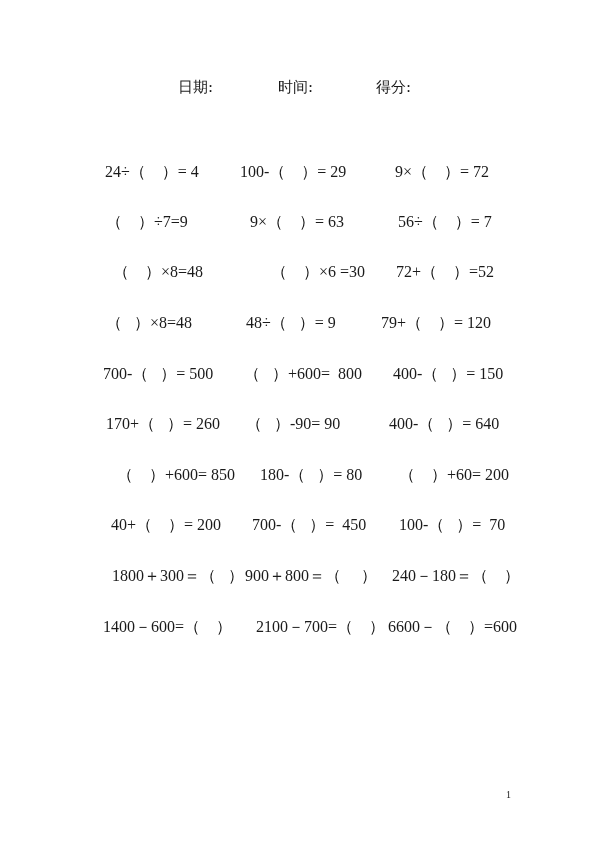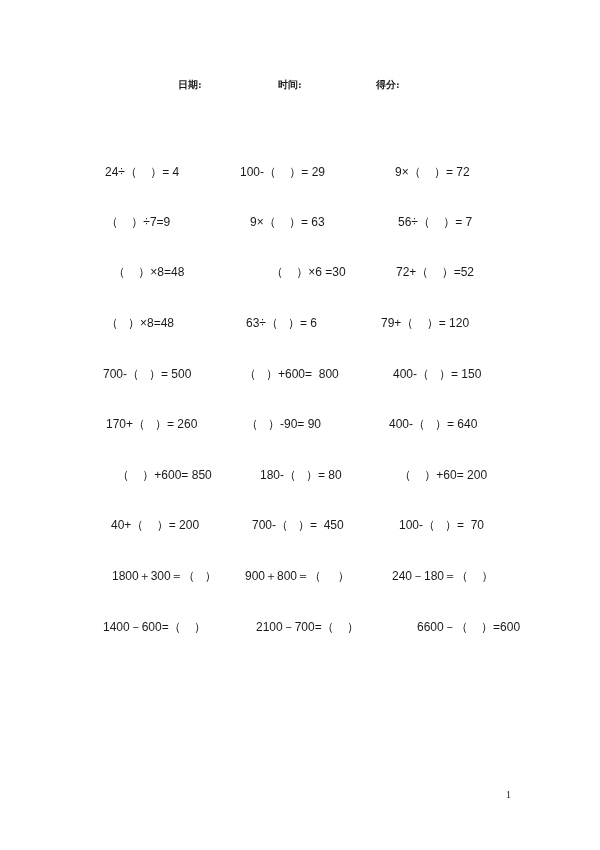--- a/index.html
+++ b/index.html
@@ -14,34 +14,33 @@
       overflow: hidden;
       font-family: "DejaVu Serif", "Liberation Serif", serif;
       color: #1a1a1a;
     }
     .header {
       position: absolute;
       top: 78px;
       left: 0;
       width: 600px;
       height: 24px;
-      font-size: 10px;
-      font-weight: bold;
+      font-size: 15px;
     }
     .header span {
       position: absolute;
       top: 0;
       white-space: nowrap;
     }
     .problem {
       position: absolute;
-      font-size: 12px;
+      font-size: 16px;
       white-space: pre;
       line-height: 18px;
-      font-family: Liberation Sans, sans-serif;
+      font-family: Liberation Serif, serif;
     }
     .page-number {
       position: absolute;
       top: 789px;
       left: 506px;
       font-size: 10px;
       font-family: "Liberation Serif", serif;
     }
   </style>
 </head>
@@ -61,21 +60,21 @@
 
   <div class="problem" style="top:213px;left:106px">（    ）÷7=9</div>
   <div class="problem" style="top:213px;left:250px">9×（    ）= 63</div>
   <div class="problem" style="top:213px;left:398px">56÷（    ）= 7</div>
 
   <div class="problem" style="top:263px;left:113px">（    ）×8=48</div>
   <div class="problem" style="top:263px;left:271px">（    ）×6 =30</div>
   <div class="problem" style="top:263px;left:396px">72+（    ）=52</div>
 
   <div class="problem" style="top:314px;left:106px">（   ）×8=48</div>
-  <div class="problem" style="top:314px;left:246px">63÷（   ）= 6</div>
+  <div class="problem" style="top:314px;left:246px">48÷（   ）= 9</div>
   <div class="problem" style="top:314px;left:381px">79+（    ）= 120</div>
 
   <div class="problem" style="top:365px;left:103px">700-（   ）= 500</div>
   <div class="problem" style="top:365px;left:244px">（   ）+600=  800</div>
   <div class="problem" style="top:365px;left:393px">400-（   ）= 150</div>
 
   <div class="problem" style="top:415px;left:106px">170+（   ）= 260</div>
   <div class="problem" style="top:415px;left:246px">（   ）-90= 90</div>
   <div class="problem" style="top:415px;left:389px">400-（   ）= 640</div>
 
@@ -86,16 +85,16 @@
   <div class="problem" style="top:516px;left:111px">40+（    ）= 200</div>
   <div class="problem" style="top:516px;left:252px">700-（   ）=  450</div>
   <div class="problem" style="top:516px;left:399px">100-（   ）=  70</div>
 
   <div class="problem" style="top:567px;left:112px">1800＋300＝（   ）</div>
   <div class="problem" style="top:567px;left:245px">900＋800＝（     ）</div>
   <div class="problem" style="top:567px;left:392px">240－180＝（    ）</div>
 
   <div class="problem" style="top:618px;left:103px">1400－600=（    ）</div>
   <div class="problem" style="top:618px;left:256px">2100－700=（    ）</div>
-  <div class="problem" style="top:618px;left:417px">6600－（    ）=600</div>
+  <div class="problem" style="top:618px;left:388px">6600－（    ）=600</div>
 </div>
 
 <div class="page-number">1</div>
 
 </body></html>

